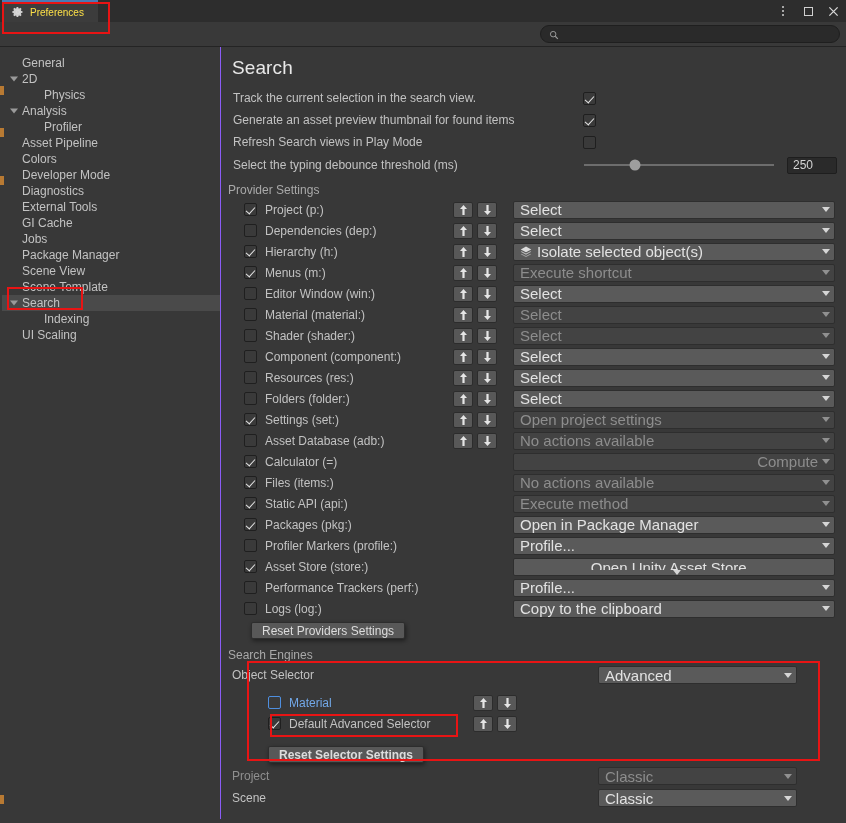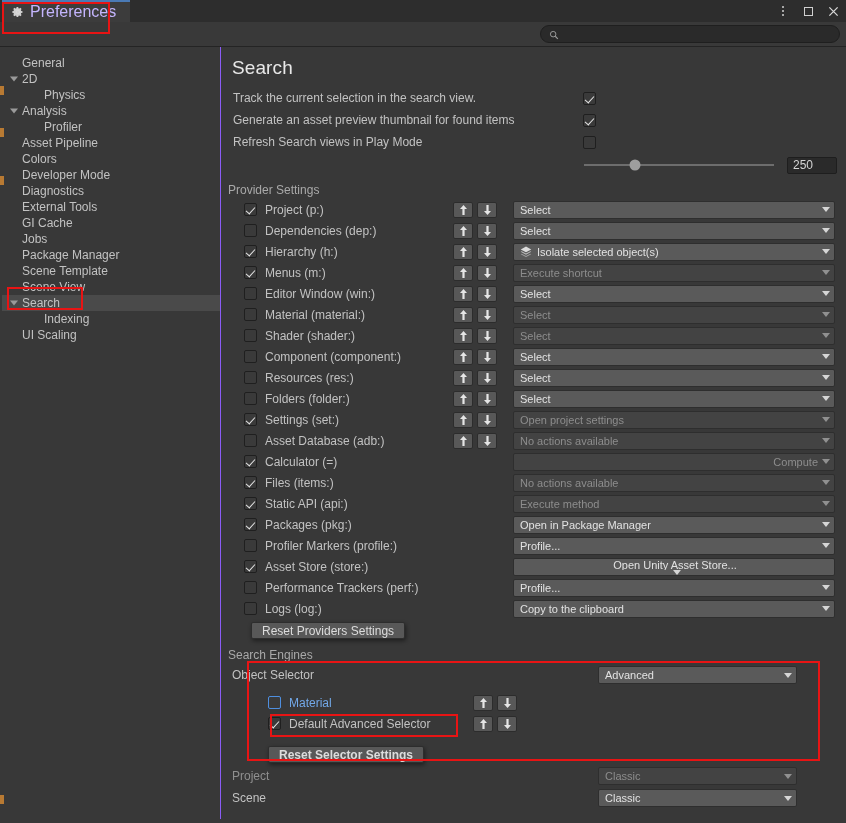--- a/index.html
+++ b/index.html
@@ -12,21 +12,21 @@
     -webkit-font-smoothing:antialiased;
   }
   .win{position:relative;width:846px;height:823px;background:#383838;}
 
   
   .titlebar{position:absolute;left:0;top:0;width:846px;height:22px;background:#2d2d2d;}
   .tab{position:absolute;left:2px;top:0;height:22px;display:flex;align-items:center;
        padding:0 14px 0 10px;background:#3c3c3c;border-top:2px solid #4a7ab5;box-sizing:border-box;}
   .tab .gear{width:12px;height:12px;margin-right:6px;display:inline-block;position:relative;flex:none;}
   .tab .gear svg{display:block;}
-  .tab-label{font-size:16px;color:#c4b5fd;white-space:nowrap;}
+  .tab-label{font-size:10px;color:#fde047;white-space:nowrap;}
   .winbtns{position:absolute;right:6px;top:0;height:22px;display:flex;align-items:center;gap:11px;}
   .wb{width:14px;height:14px;display:flex;align-items:center;justify-content:center;color:#d0d0d0;
       font-size:13px;line-height:1;cursor:default;}
   .dots{display:flex;flex-direction:column;gap:2px;align-items:center;justify-content:center;width:14px;height:14px;}
   .dots i{width:2px;height:2px;background:#d0d0d0;border-radius:50%;display:block;}
   .sqr{width:9px;height:9px;border:1.3px solid #d0d0d0;box-sizing:border-box;}
 
   
   .toolbar{position:absolute;left:0;top:22px;width:846px;height:24px;background:#393939;
            border-bottom:1px solid #242424;}
@@ -67,21 +67,21 @@
 
   .prow{position:relative;height:21px;display:flex;align-items:center;}
   .prow .pname{font-size:12px;color:#c2c2c2;margin-left:8px;white-space:nowrap;}
   .prow .pname.blue{color:#72a8e8;}
 
   .arrbtn{width:20px;height:16px;background:#585858;border:1px solid #2c2c2c;border-radius:2px;
       display:inline-flex;align-items:center;justify-content:center;box-sizing:border-box;}
   .arrbtn svg{display:block;}
 
   .dd{height:18px;background:#5a5a5a;border:1px solid #2e2e2e;border-radius:2px;box-sizing:border-box;
-      display:flex;align-items:center;padding:0 4px 0 6px;font-size:11px;color:#e2e2e2;}
+      display:flex;align-items:center;padding:0 4px 0 6px;font-size:15px;color:#e2e2e2;}
   .dd.dim{background:#434343;color:#8d8d8d;}
   .dd .ddtxt{flex:1;overflow:hidden;white-space:nowrap;text-overflow:ellipsis;}
   .dd .caret{width:0;height:0;border-left:4.5px solid transparent;border-right:4.5px solid transparent;
       border-top:5px solid #d6d6d6;margin-left:4px;flex:none;}
   .dd.dim .caret{border-top-color:#909090;}
 
   .btn{height:17px;background:#585858;border:1px solid #2d2d2d;border-radius:2px;box-sizing:border-box;
        display:inline-flex;align-items:center;justify-content:center;padding:0 10px;font-size:12px;
        color:#dcdcdc;box-shadow:1px 2px 4px rgba(0,0,0,.45);}
 
@@ -178,24 +178,24 @@
         <div class="navrow">
           <span class="txt">GI Cache</span>
         </div>
         <div class="navrow">
           <span class="txt">Jobs</span>
         </div>
         <div class="navrow">
           <span class="txt">Package Manager</span>
         </div>
         <div class="navrow">
+          <span class="txt">Scene View</span>
+        </div>
+        <div class="navrow">
           <span class="txt">Scene Template</span>
-        </div>
-        <div class="navrow">
-          <span class="txt">Scene View</span>
         </div>
         <div class="navrow sel">
           <span class="arrow"></span>
           <span class="txt">Search</span>
         </div>
         <div class="navrow ind">
           <span class="txt">Indexing</span>
         </div>
         <div class="navrow">
           <span class="txt">UI Scaling</span>
@@ -221,20 +221,21 @@
           <span class="lbl">Generate an asset preview thumbnail for found items</span>
           <span class="cb on" style="position: absolute; left: 362px;"></span>
         </div>
         <div class="optrow">
           <span class="lbl">Refresh Search views in Play Mode</span>
           <span class="cb" style="position: absolute; left: 362px;"></span>
         </div>
       </div>
 
     <div class="optrow" style="height:24px;">
+      <span class="lbl">Select the typing debounce threshold (ms)</span>
       <div class="slider" style="position:absolute;left:363px;width:190px;">
         <div class="strack"></div>
         <div class="sthumb" id="sthumb" style="left: 27%;"></div>
       </div>
       <div class="numfield" style="position:absolute;left:566px;width:50px;">
         <span>250</span>
       </div>
     </div>
 
     <div class="sec-title">Provider Settings</div>

